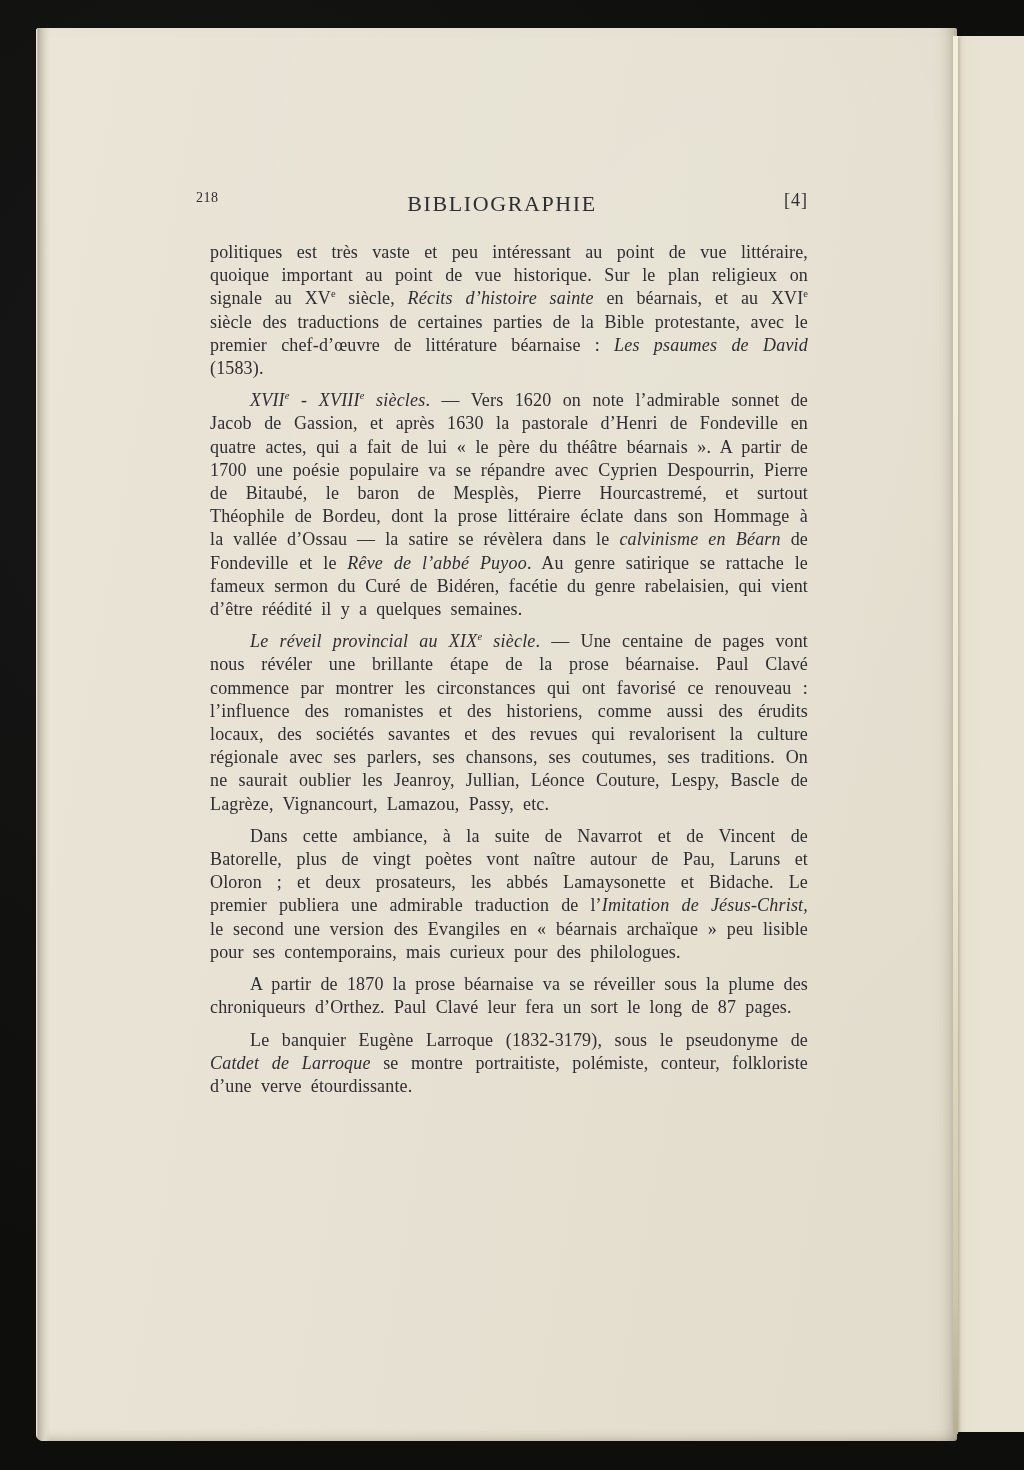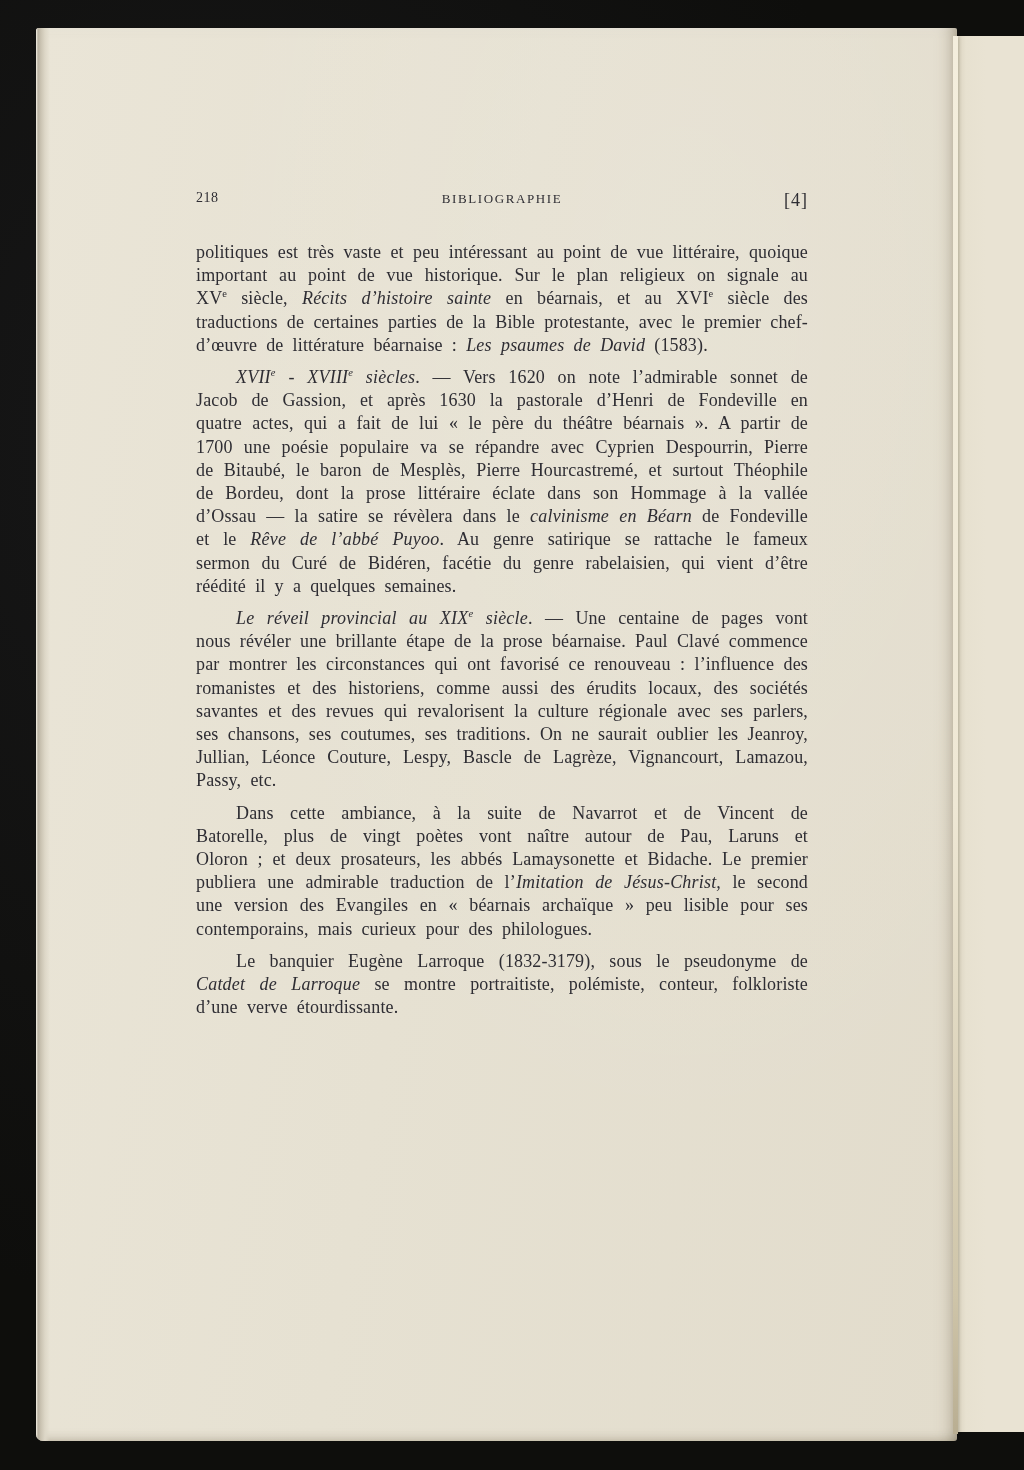--- a/index.html
+++ b/index.html
@@ -58,37 +58,37 @@
   .page-header {
     position: absolute; left: 160px; top: 162px; width: 612px; height: 26px;
     color: var(--ink);
   }
   .page-header .pagenum {
     position: absolute; left: 0; top: 0;
     font-size: 14px; letter-spacing: .5px;
   }
   .page-header .running-title {
     position: absolute; left: 0; right: 0; top: 1px; text-align: center;
-    font-size: 13px; letter-spacing: 1.6px;
+    font-size: 22px; letter-spacing: 1.6px;
   }
   .page-header .issue-ref {
     position: absolute; right: 0; top: 0;
     font-size: 18px; letter-spacing: 1px;
   }
 
   
   .page-body {
     position: absolute; left: 160px; top: 213px; width: 612px;
     color: var(--ink);
     font-size: 18px; line-height: 23.2px;
     text-align: justify;
     word-spacing: 4.5px;
     letter-spacing: .15px;
   }
-  .page-body p { margin: 0 0 9px 0; }
+  .page-body p { margin: 0 0 9px 14px; }
   .page-body p.indent { text-indent: 40px; }
   .page-body i { letter-spacing: .2px; }
   .page-body sup {
     font-size: 10.5px; line-height: 0; vertical-align: super; letter-spacing: 0;
   }
 </style>
 </head>
 <body>
 
 <div class="next-page"></div>
@@ -98,17 +98,18 @@
     <span class="pagenum">218</span>
     <span class="running-title">BIBLIOGRAPHIE</span>
     <span class="issue-ref">[4]</span>
   </div>
 
   <div class="page-body" id="page-body">
       <p class="noindent"><span>politiques est très vaste et peu intéressant au point de vue littéraire, quoique important au point de vue historique. Sur le plan religieux on signale au XV</span><sup>e</sup><span> siècle, </span><i>Récits d’histoire sainte</i><span> en béarnais, et au XVI</span><sup>e</sup><span> siècle des traductions de certaines parties de la Bible protestante, avec le premier chef-d’œuvre de littérature béarnaise&nbsp;: </span><i>Les psaumes de David</i><span> (1583).</span></p>
       <p class="indent"><i>XVII</i><sup><i>e</i></sup><i> - XVIII</i><sup><i>e</i></sup><i> siècles</i><span>. — Vers 1620 on note l’admirable sonnet de Jacob de Gassion, et après 1630 la pastorale d’Henri de Fondeville en quatre actes, qui a fait de lui «&nbsp;le père du théâtre béarnais&nbsp;». A partir de 1700 une poésie populaire va se répandre avec Cyprien Despourrin, Pierre de Bitaubé, le baron de Mesplès, Pierre Hourcastremé, et surtout Théophile de Bordeu, dont la prose littéraire éclate dans son Hommage à la vallée d’Ossau — la satire se révèlera dans le </span><i>calvinisme en Béarn</i><span> de Fondeville et le </span><i>Rêve de l’abbé Puyoo</i><span>. Au genre satirique se rattache le fameux sermon du Curé de Bidéren, facétie du genre rabelaisien, qui vient d’être réédité il y a quelques semaines.</span></p>
       <p class="indent"><i>Le réveil provincial au XIX</i><sup><i>e</i></sup><i> siècle</i><span>. — Une centaine de pages vont nous révéler une brillante étape de la prose béarnaise. Paul Clavé commence par montrer les circonstances qui ont favorisé ce renouveau&nbsp;: l’influence des romanistes et des historiens, comme aussi des érudits locaux, des sociétés savantes et des revues qui revalorisent la culture régionale avec ses parlers, ses chansons, ses coutumes, ses traditions. On ne saurait oublier les Jeanroy, Jullian, Léonce Couture, Lespy, Bascle de Lagrèze, Vignancourt, Lamazou, Passy, etc.</span></p>
       <p class="indent"><span>Dans cette ambiance, à la suite de Navarrot et de Vincent de Batorelle, plus de vingt poètes vont naître autour de Pau, Laruns et Oloron&nbsp;; et deux prosateurs, les abbés Lamaysonette et Bidache. Le premier publiera une admirable traduction de l’</span><i>Imitation de Jésus-Christ,</i><span> le second une version des Evangiles en «&nbsp;béarnais archaïque&nbsp;» peu lisible pour ses contemporains, mais curieux pour des philologues.</span></p>
+      <p class="indent"><span>A partir de 1870 la prose béarnaise va se réveiller sous la plume des chroniqueurs d’Orthez. Paul Clavé leur fera un sort le long de 87 pages.</span></p>
       <p class="indent"><span>Le banquier Eugène Larroque (1832-3179), sous le pseudonyme de </span><i>Catdet de Larroque</i><span> se montre portraitiste, polémiste, conteur, folkloriste d’une verve étourdissante.</span></p>
     </div>
 </div>
 
 <div class="crease"></div>
 
 </body></html>

